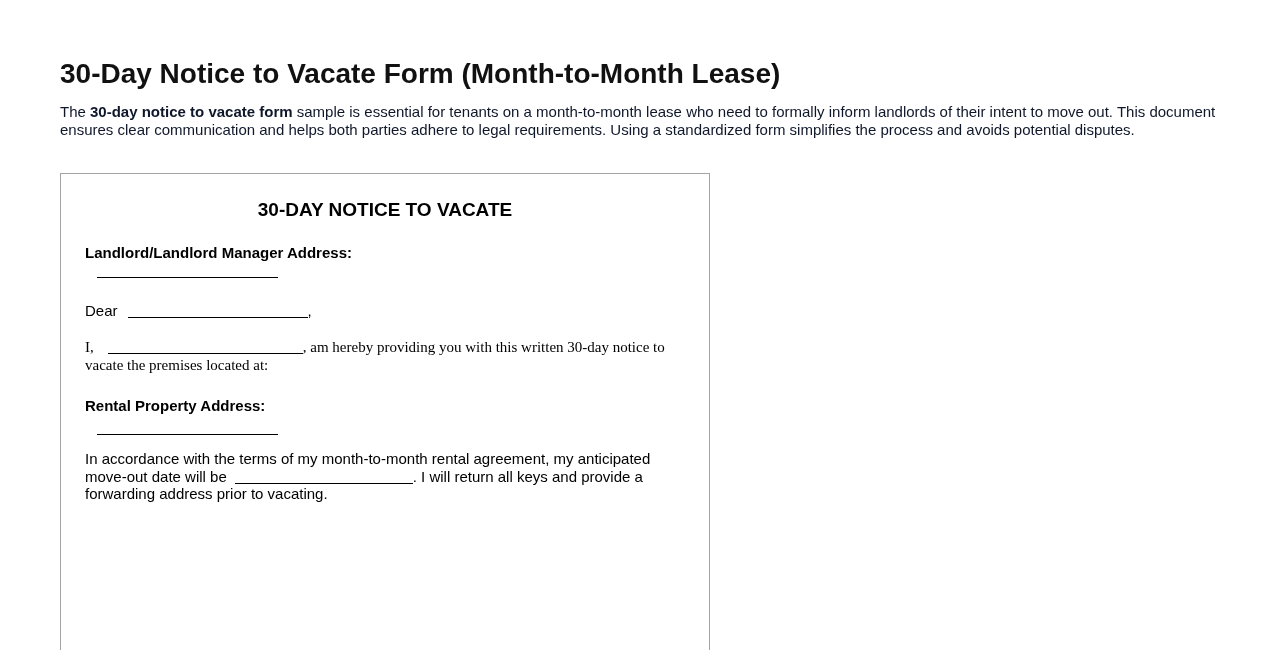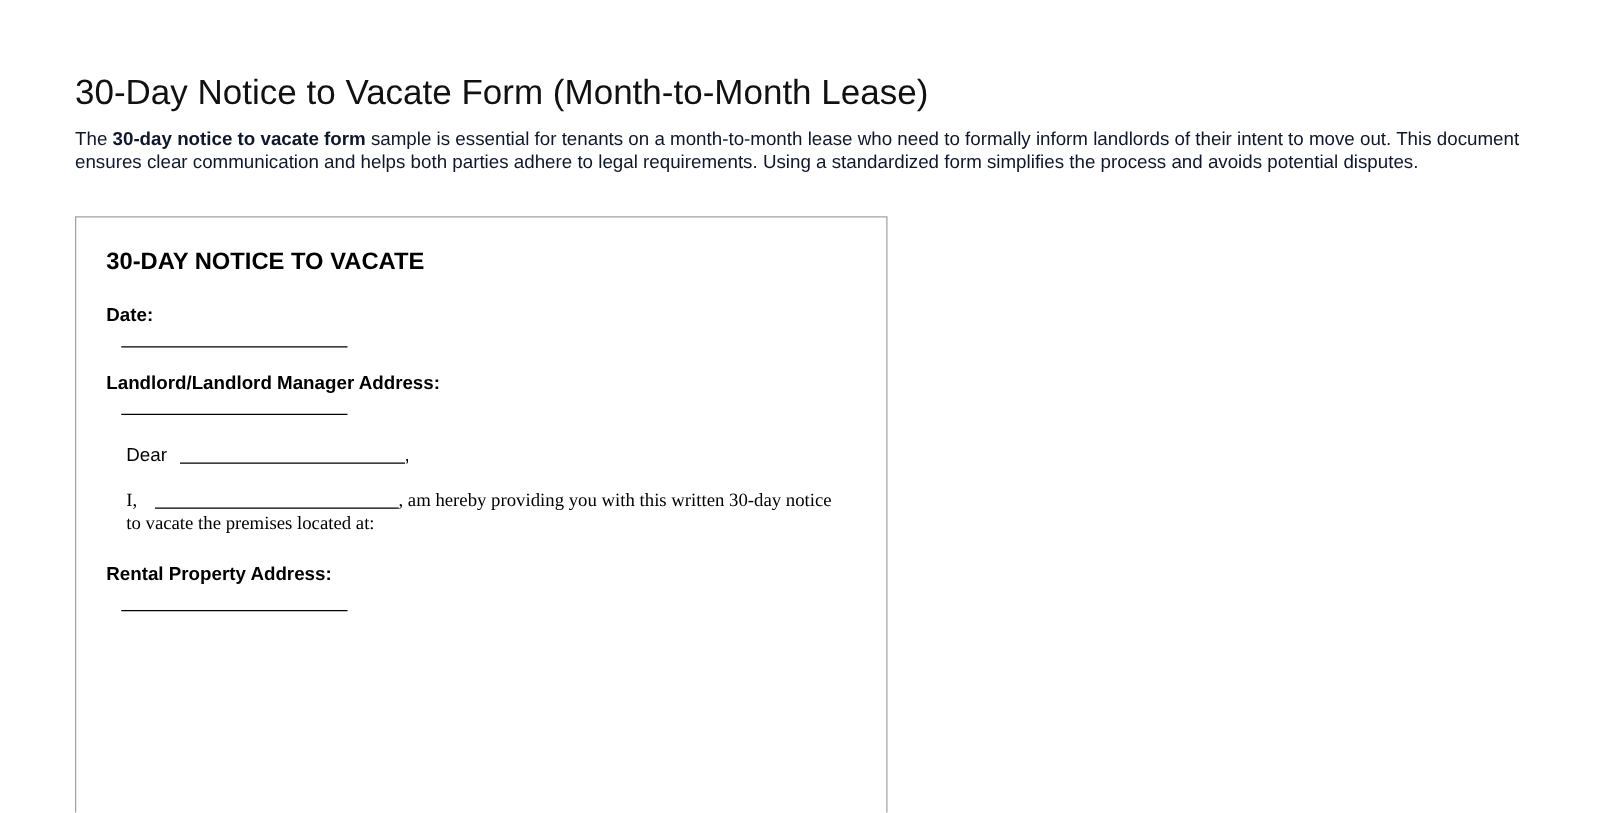--- a/index.html
+++ b/index.html
@@ -11,21 +11,21 @@
     font-family: "Liberation Sans", sans-serif;
     color: #000000;
   }
   .page {
     padding: 0 60px;
   }
   h1.page-title {
     margin: 58px 0 0 0;
     font-size: 28px;
     line-height: 31px;
-    font-weight: normal;
+    font-weight: bold;
     color: #111111;
   }
   p.intro {
     margin: 14px 0 0 0;
     font-size: 15px;
     line-height: 18.4px;
     max-width: 1158px;
     color: #0f172a;
   }
   p.intro b { font-weight: bold; }
@@ -35,37 +35,38 @@
     height: 600px; 
     border: 1px solid #a3a3a3;
     padding: 0 24px;
     background: #ffffff;
   }
   h2.form-heading {
     margin: 25px 0 0 0;
     font-size: 19px;
     line-height: 22px;
     font-weight: bold;
+    text-align: center;
   }
   .field { margin-top: 23px; }
   .field + .field { margin-top: 20px; }
   .field-label {
     font-size: 15px;
     font-weight: bold;
     line-height: 17px;
   }
   .blank-line {
     width: 181px;
     height: 17px;
     margin-left: 12px;
     border-bottom: 1.5px solid #000000;
   }
   .blank-line.tall { margin-top: 4px; }
   .line {
-    margin: 16px;
+    margin: 0;
     font-size: 15px;
     line-height: 17.5px;
   }
   .salutation { margin-top: 24px; }
   .statement  { margin-top: 20px; font-family: Liberation Serif, serif; }
   .rental-field { }
   .moveout { margin-top: 15px; }
   .iblank {
     display: inline-block;
     border-bottom: 1.5px solid #000000;
@@ -82,35 +83,32 @@
 <div class="page">
 
   <h1 class="page-title">30-Day Notice to Vacate Form (Month-to-Month Lease)</h1>
 
   <p class="intro"><span>The </span><b>30-day notice to vacate form</b><span> sample is essential for tenants on a month-to-month lease who need to formally inform landlords of their intent to move out. This document ensures clear communication and helps both parties adhere to legal requirements. Using a standardized form simplifies the process and avoids potential disputes.</span></p>
 
   <div class="form-box">
 
     <h2 class="form-heading">30-DAY NOTICE TO VACATE</h2>
 
-    <div class="field">
-      <div class="field-label">Date:</div>
-      <div class="blank-line"></div>
-    </div>
 
 
     <div class="field">
       <div class="field-label">Landlord/Landlord Manager Address:</div>
       <div class="blank-line"></div>
     </div>
 
     <p class="line salutation"><span>Dear</span><span class="iblank dear"></span><span>,</span></p>
 
     <p class="line statement"><span>I,</span><span class="iblank name"></span><span>, am hereby providing you with this written 30-day notice to vacate the premises located at:</span></p>
 
     <div class="field rental-field">
       <div class="field-label">Rental Property Address:</div>
       <div class="blank-line tall"></div>
     </div>
 
+    <p class="line moveout"><span>In accordance with the terms of my month-to-month rental agreement, my anticipated move-out date will be</span><span class="iblank date"></span><span>. I will return all keys and provide a forwarding address prior to vacating.</span></p>
 
   </div>
 </div>
 
 </body></html>

